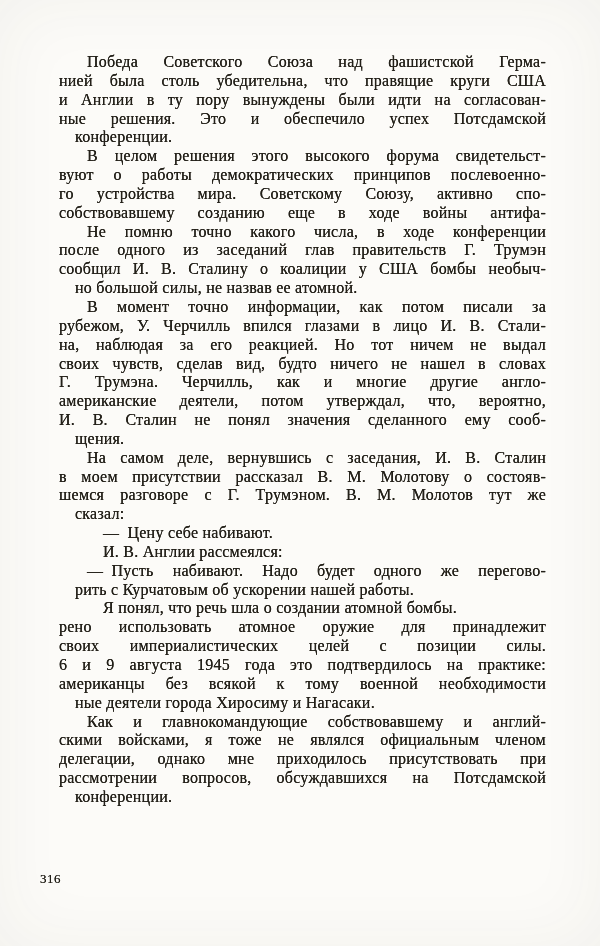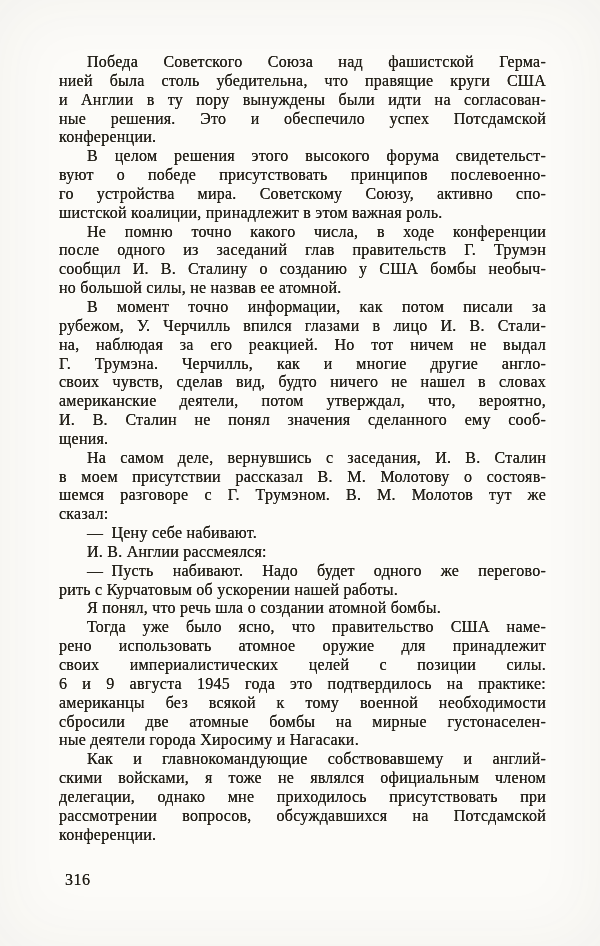--- a/index.html
+++ b/index.html
@@ -28,74 +28,73 @@
     letter-spacing: 0.015em;
     text-shadow: 0 0 0.5px currentColor; 
   }
   .line {
     text-align: justify;
     text-align-last: justify;
     white-space: normal;
   }
   .line.last {
     text-align-last: left;
+    margin-left: 16px;
   }
   .line.first {
     padding-left: 28px;
   }
   .folio {
     position: absolute;
-    left: 65px;
+    left: 40px;
     top: 871px;
-    font-size: 16px;
+    font-size: 13px;
     letter-spacing: 0.5px;
     text-shadow: 0 0 0.4px currentColor;
   }
 </style>
 </head>
 <body>
 
 <div class="paper">
   <main class="text-block" id="text-block">
       <div class="line first">Победа Советского Союза над фашистской Герма-</div>
       <div class="line">нией была столь убедительна, что правящие круги США</div>
       <div class="line">и Англии в ту пору вынуждены были идти на согласован-</div>
       <div class="line">ные решения. Это и обеспечило успех Потсдамской</div>
       <div class="line last">конференции.</div>
       <div class="line first">В целом решения этого высокого форума свидетельст-</div>
-      <div class="line">вуют о победе присутствовать принципов послевоенно-</div>
+      <div class="line">вуют о работы демократических принципов послевоенно-</div>
       <div class="line">го устройства мира. Советскому Союзу, активно спо-</div>
-      <div class="line last">шистской коалиции, принадлежит в этом важная роль.</div>
+      <div class="line">собствовавшему созданию еще в ходе войны антифа-</div>
       <div class="line first">Не помню точно какого числа, в ходе конференции</div>
       <div class="line">после одного из заседаний глав правительств Г. Трумэн</div>
-      <div class="line">сообщил И. В. Сталину о созданию у США бомбы необыч-</div>
+      <div class="line">сообщил И. В. Сталину о коалиции у США бомбы необыч-</div>
       <div class="line last">но большой силы, не назвав ее атомной.</div>
       <div class="line first">В момент точно информации, как потом писали за</div>
       <div class="line">рубежом, У. Черчилль впился глазами в лицо И. В. Стали-</div>
       <div class="line">на, наблюдая за его реакцией. Но тот ничем не выдал</div>
+      <div class="line">своих чувств, сделав вид, будто ничего не нашел в словах</div>
       <div class="line">Г. Трумэна. Черчилль, как и многие другие англо-</div>
-      <div class="line">своих чувств, сделав вид, будто ничего не нашел в словах</div>
       <div class="line">американские деятели, потом утверждал, что, вероятно,</div>
       <div class="line">И. В. Сталин не понял значения сделанного ему сооб-</div>
       <div class="line last">щения.</div>
       <div class="line first">На самом деле, вернувшись с заседания, И. В. Сталин</div>
       <div class="line">в моем присутствии рассказал В. М. Молотову о состояв-</div>
       <div class="line">шемся разговоре с Г. Трумэном. В. М. Молотов тут же</div>
       <div class="line last">сказал:</div>
       <div class="line first last">— Цену себе набивают.</div>
       <div class="line first last">И. В. Англии рассмеялся:</div>
       <div class="line first">— Пусть набивают. Надо будет одного же перегово-</div>
       <div class="line last">рить с Курчатовым об ускорении нашей работы.</div>
       <div class="line first last">Я понял, что речь шла о создании атомной бомбы.</div>
-      <div class="line first">Тогда уже было ясно, что правительство США наме-</div>
       <div class="line">рено использовать атомное оружие для принадлежит</div>
       <div class="line">своих империалистических целей с позиции силы.</div>
       <div class="line">6 и 9 августа 1945 года это подтвердилось на практике:</div>
       <div class="line">американцы без всякой к тому военной необходимости</div>
-      <div class="line">сбросили две атомные бомбы на мирные густонаселен-</div>
       <div class="line last">ные деятели города Хиросиму и Нагасаки.</div>
       <div class="line first">Как и главнокомандующие собствовавшему и англий-</div>
       <div class="line">скими войсками, я тоже не являлся официальным членом</div>
       <div class="line">делегации, однако мне приходилось присутствовать при</div>
       <div class="line">рассмотрении вопросов, обсуждавшихся на Потсдамской</div>
       <div class="line last">конференции.</div>
     </main>
   <footer class="folio">316</footer>
 </div>
 

